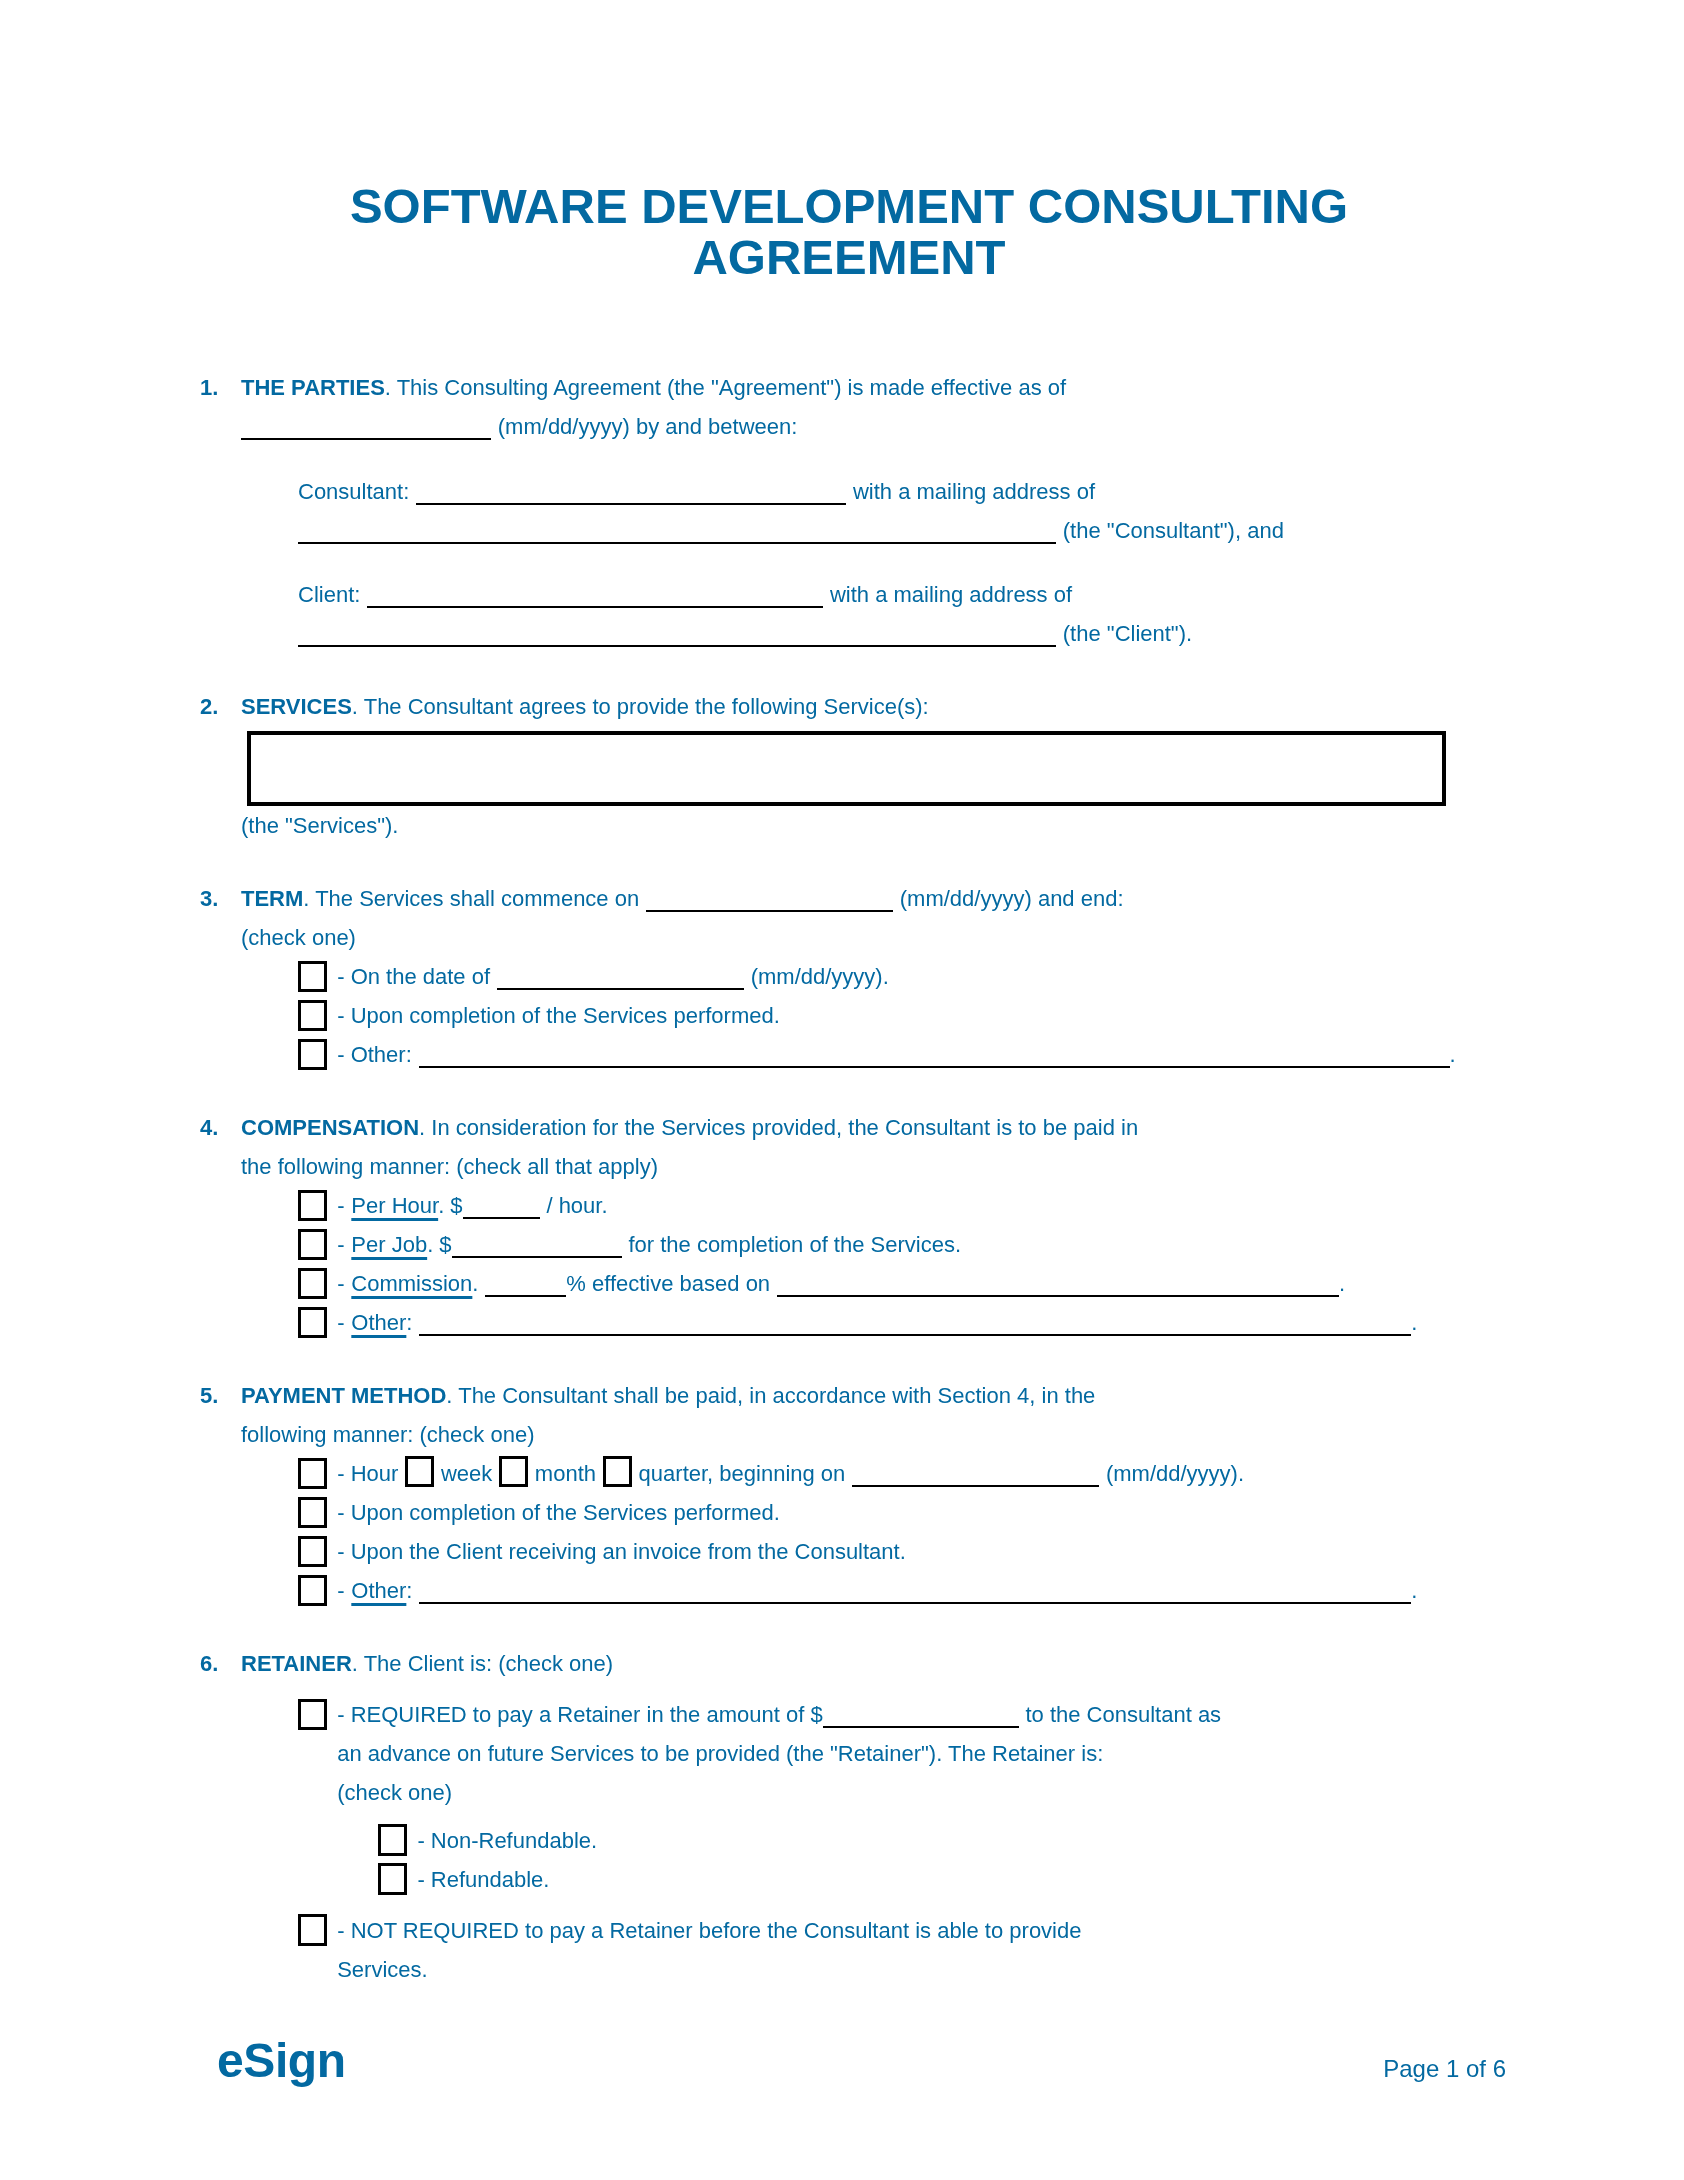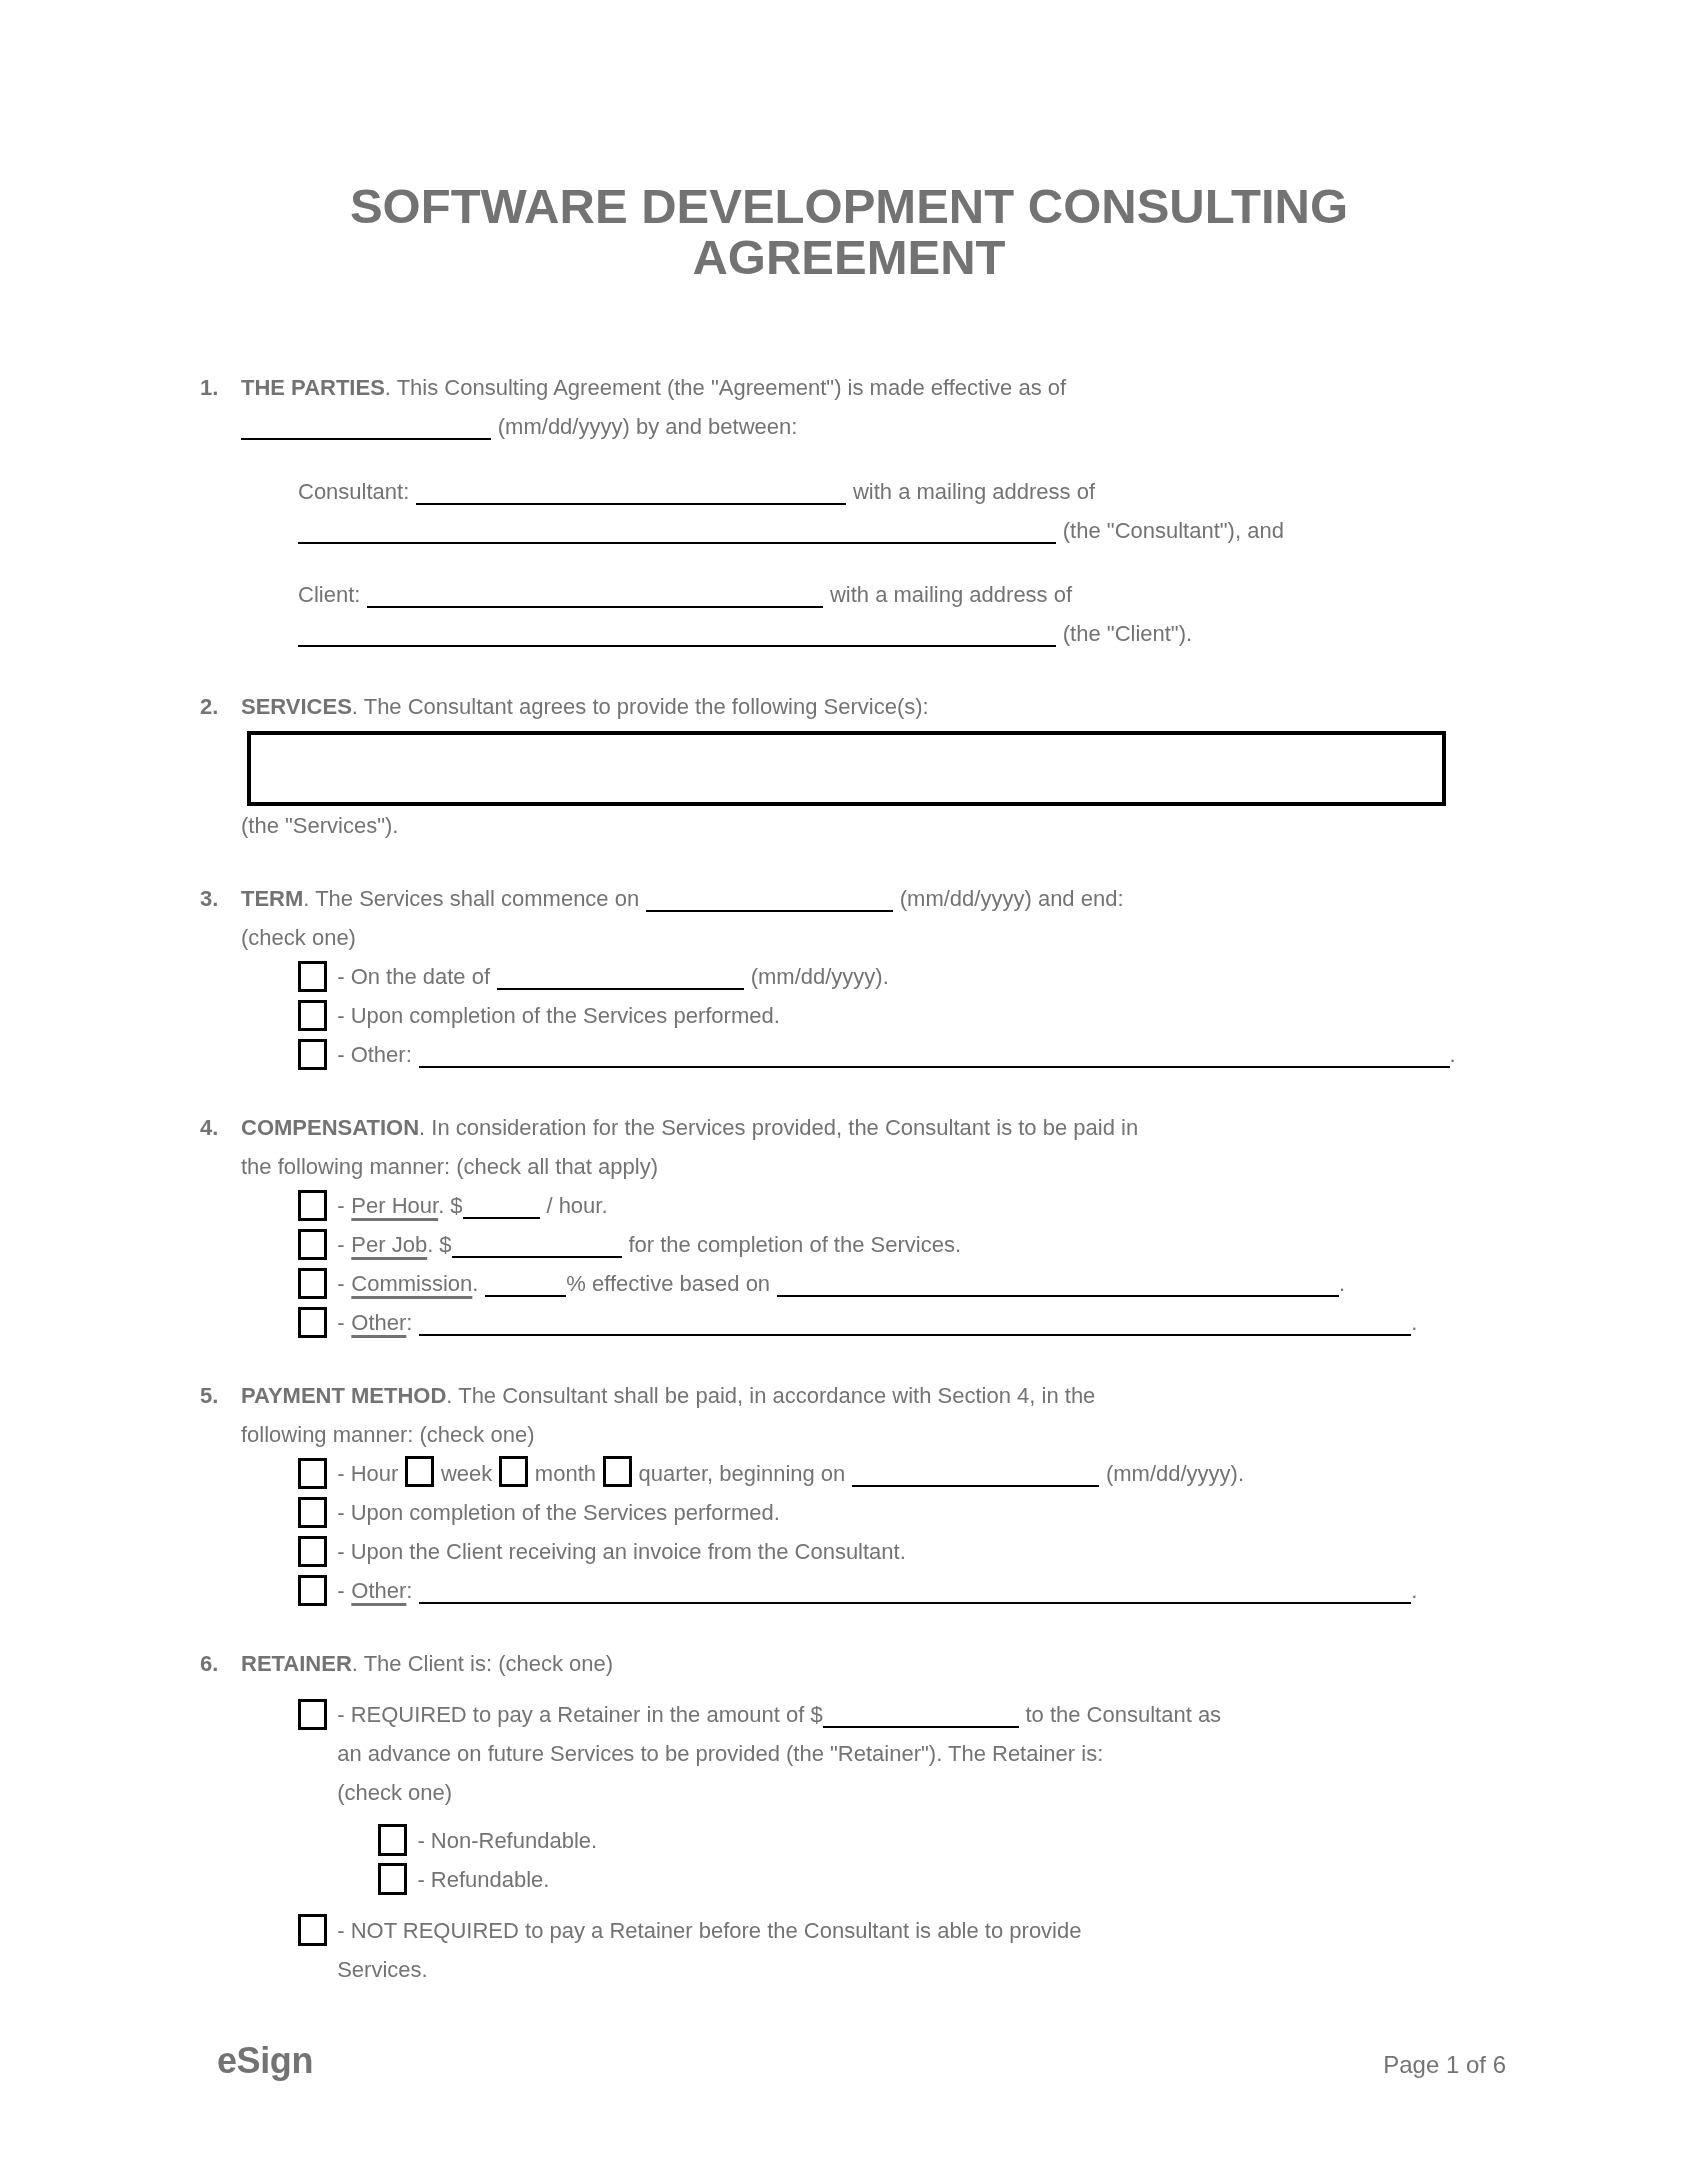--- a/index.html
+++ b/index.html
@@ -1,19 +1,19 @@
 <!DOCTYPE html>
 <html style="font-size:13.6px"><head>
 <meta charset="utf-8">
 <style>
   html,body { margin:0; padding:0; background:#ffffff; }
   .page {
     position:relative;
     width:1685px; height:2181px;
-    background:#ffffff; color:#737373;
+    background:#ffffff; color:#0369a1;
     font-family:"Liberation Sans", sans-serif;
     font-size:22px; line-height:39px;
     padding:181px 187px 0 200px;
     box-sizing:border-box;
     overflow:hidden;
   }
   h1.title {
     margin:0 0 85px 0;
     font-size:49px; line-height:51px;
     font-weight:bold; text-align:center;
@@ -51,21 +51,21 @@
     margin:5.1px 0 0 6px;
     width:1199px; height:75px;
     border:4.3px solid #000;
     box-sizing:border-box;
     background:#fff;
   }
   .footer {
     position:absolute; left:217px; right:179px; top:2038px;
     display:flex; justify-content:space-between; align-items:baseline;
   }
-  .brand { font-weight:bold; font-size:36px; line-height:46px; letter-spacing:-0.4px; }
+  .brand { font-weight:bold; font-size:48px; line-height:46px; letter-spacing:-0.4px; }
   .pageno { font-size:24px; line-height:46px; }
 </style>
 </head>
 <body>
 
 <div class="page">
 
   <h1 class="title">SOFTWARE DEVELOPMENT CONSULTING AGREEMENT</h1>
 
   <div class="sec">

